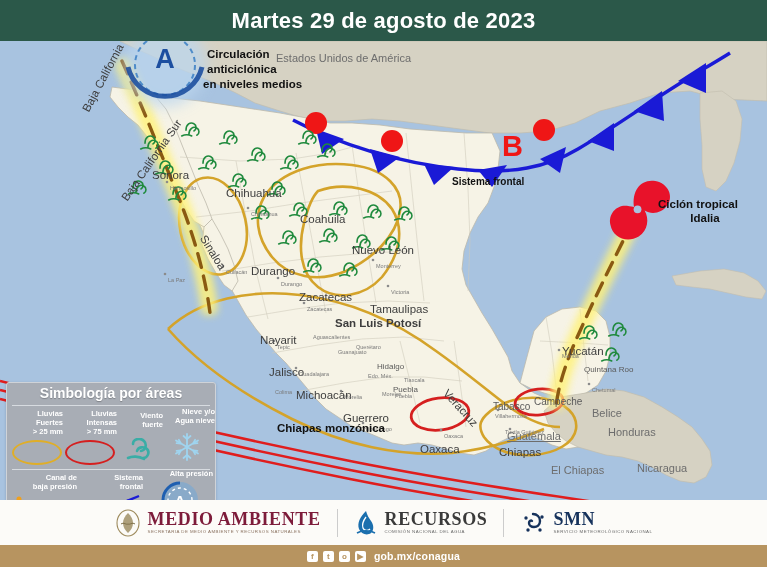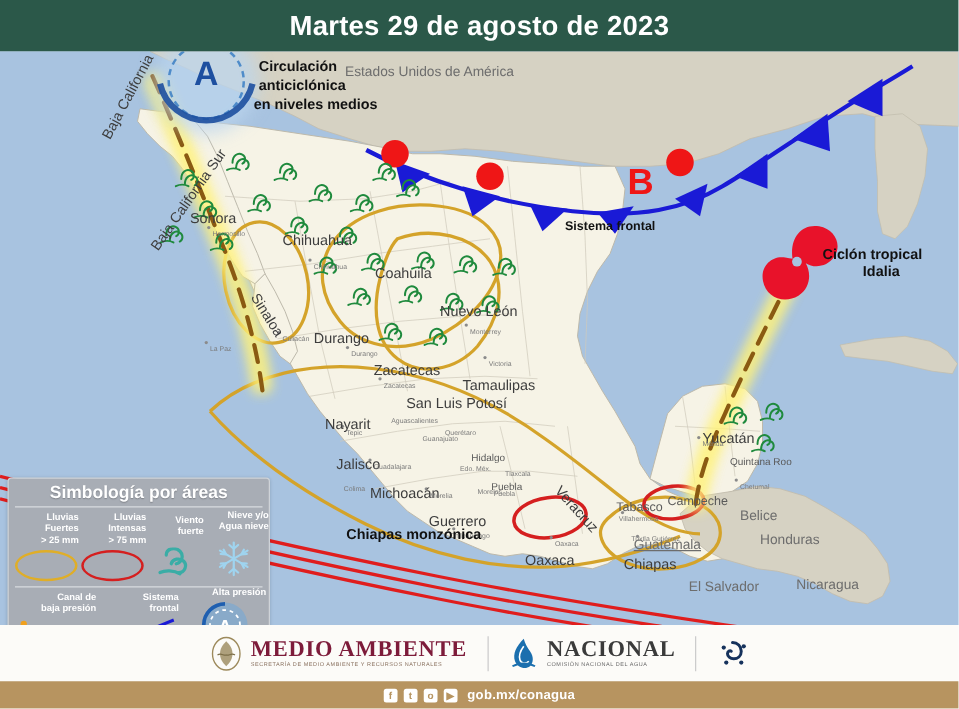--- a/index.html
+++ b/index.html
@@ -484,33 +484,33 @@
         <circle cx="498" cy="369" r="1.3"></circle>
       </g>
     </svg>
 
     <div>
       <div class="map-label lbl-country" style="left:276px; top:11px;">Estados Unidos de América</div>
       <div class="map-label lbl-country" style="left:592px; top:366px;">Belice</div>
       <div class="map-label lbl-country" style="left:507px; top:389px;text-decoration:underline;">Guatemala</div>
       <div class="map-label lbl-country" style="left:608px; top:385px;">Honduras</div>
       <div class="map-label lbl-country" style="left:637px; top:421px;">Nicaragua</div>
-      <div class="map-label lbl-country" style="left:551px; top:423px;">El Salvador</div>
+      <div class="map-label lbl-country" style="left:551px; top:423px;">El Chiapas</div>
 
       <div class="map-label lbl-state rot-n62" style="left:80px; top:67px;">Baja California</div>
       <div class="map-label lbl-state rot-n55" style="left:119px; top:155px;">Baja California Sur</div>
       <div class="map-label lbl-state" style="left:152px; top:128px;">Sonora</div>
       <div class="map-label lbl-state" style="left:226px; top:146px;">Chihuahua</div>
       <div class="map-label lbl-state rot-p58" style="left:208px; top:192px;">Sinaloa</div>
       <div class="map-label lbl-state" style="left:300px; top:172px;">Coahuila</div>
       <div class="map-label lbl-state" style="left:251px; top:224px;">Durango</div>
       <div class="map-label lbl-state annot-center" style="left:352px; top:203px; width:46px; line-height:12px;">Nuevo León</div>
       <div class="map-label lbl-state" style="left:299px; top:250px;">Zacatecas</div>
       <div class="map-label lbl-state" style="left:370px; top:262px;">Tamaulipas</div>
-      <div class="map-label lbl-state annot-center" style="left:325px; top:277px; width:56px; line-height:11px;">San Luis Potosí</div>
+      <div class="map-label lbl-state annot-center" style="left:335px; top:277px; width:56px; line-height:11px;font-weight:bold;">San Luis Potosí</div>
       <div class="map-label lbl-state" style="left:260px; top:293px;">Nayarit</div>
       <div class="map-label lbl-state" style="left:269px; top:325px;">Jalisco</div>
       <div class="map-label lbl-state" style="left:296px; top:348px;">Michoacán</div>
       <div class="map-label lbl-state" style="left:343px; top:371px;">Guerrero</div>
       <div class="map-label lbl-state-sm" style="left:377px; top:321px;">Hidalgo</div>
       <div class="map-label lbl-state-sm" style="left:393px; top:344px;">Puebla</div>
       <div class="map-label lbl-state rot-p48" style="left:450px; top:346px;">Veracruz</div>
       <div class="map-label lbl-state" style="left:420px; top:402px;">Oaxaca</div>
       <div class="map-label lbl-state-sm" style="left:493px; top:360px; font-size:10px;">Tabasco</div>
       <div class="map-label lbl-state" style="left:499px; top:405px;">Chiapas</div>
@@ -665,35 +665,39 @@
 
     <div class="brand-divider"></div>
 
     <div class="brand-block">
       <svg width="24" height="30" viewBox="0 0 24 30">
         <path d="M12,3 C6,9 3,15 5,21 C7,26 13,28 17,25 C20,22 20,17 17,13 C15,10 13,7 12,3 Z" fill="#1b6fae"></path>
         <path d="M12,9 C9,13 8,17 9,20 C10,23 14,23 16,21" fill="none" stroke="#ffffff" stroke-width="1.3"></path>
         <path d="M3,25 C8,22 16,22 21,25" fill="none" stroke="#1b6fae" stroke-width="1.6"></path>
       </svg>
       <div>
-        <div class="brand-main c-cn">NACIONAL</div>
+        <div class="brand-main c-cn">RECURSOS</div>
         <div class="brand-sub sub-cn">COMISIÓN NACIONAL DEL AGUA</div>
       </div>
     </div>
 
     <div class="brand-divider"></div>
 
     <div class="brand-block">
       <svg width="26" height="30" viewBox="0 0 26 30">
         <path d="M13,6 C17,6 20,9 20,13 C20,17 17,19 14,19 C11,19 9,17 9,15 C9,13 11,12 12,13" fill="none" stroke="#16325c" stroke-width="2.4" stroke-linecap="round"></path>
         <circle cx="6" cy="10" r="1.7" fill="#16325c"></circle>
         <circle cx="8" cy="22" r="1.7" fill="#16325c"></circle>
         <circle cx="20" cy="22" r="1.7" fill="#16325c"></circle>
         <circle cx="22" cy="9" r="1.7" fill="#16325c"></circle>
       </svg>
+      <div>
+        <div class="brand-main c-smn">SMN</div>
+        <div class="brand-sub sub-smn">SERVICIO METEOROLÓGICO NACIONAL</div>
+      </div>
     </div>
   </div>
 
   <div id="footer-tan"></div>
   <div id="footer-url-row">
     <span class="soc">
         <span>f</span>
       </span>
     <span class="soc">
         <span>t</span>

